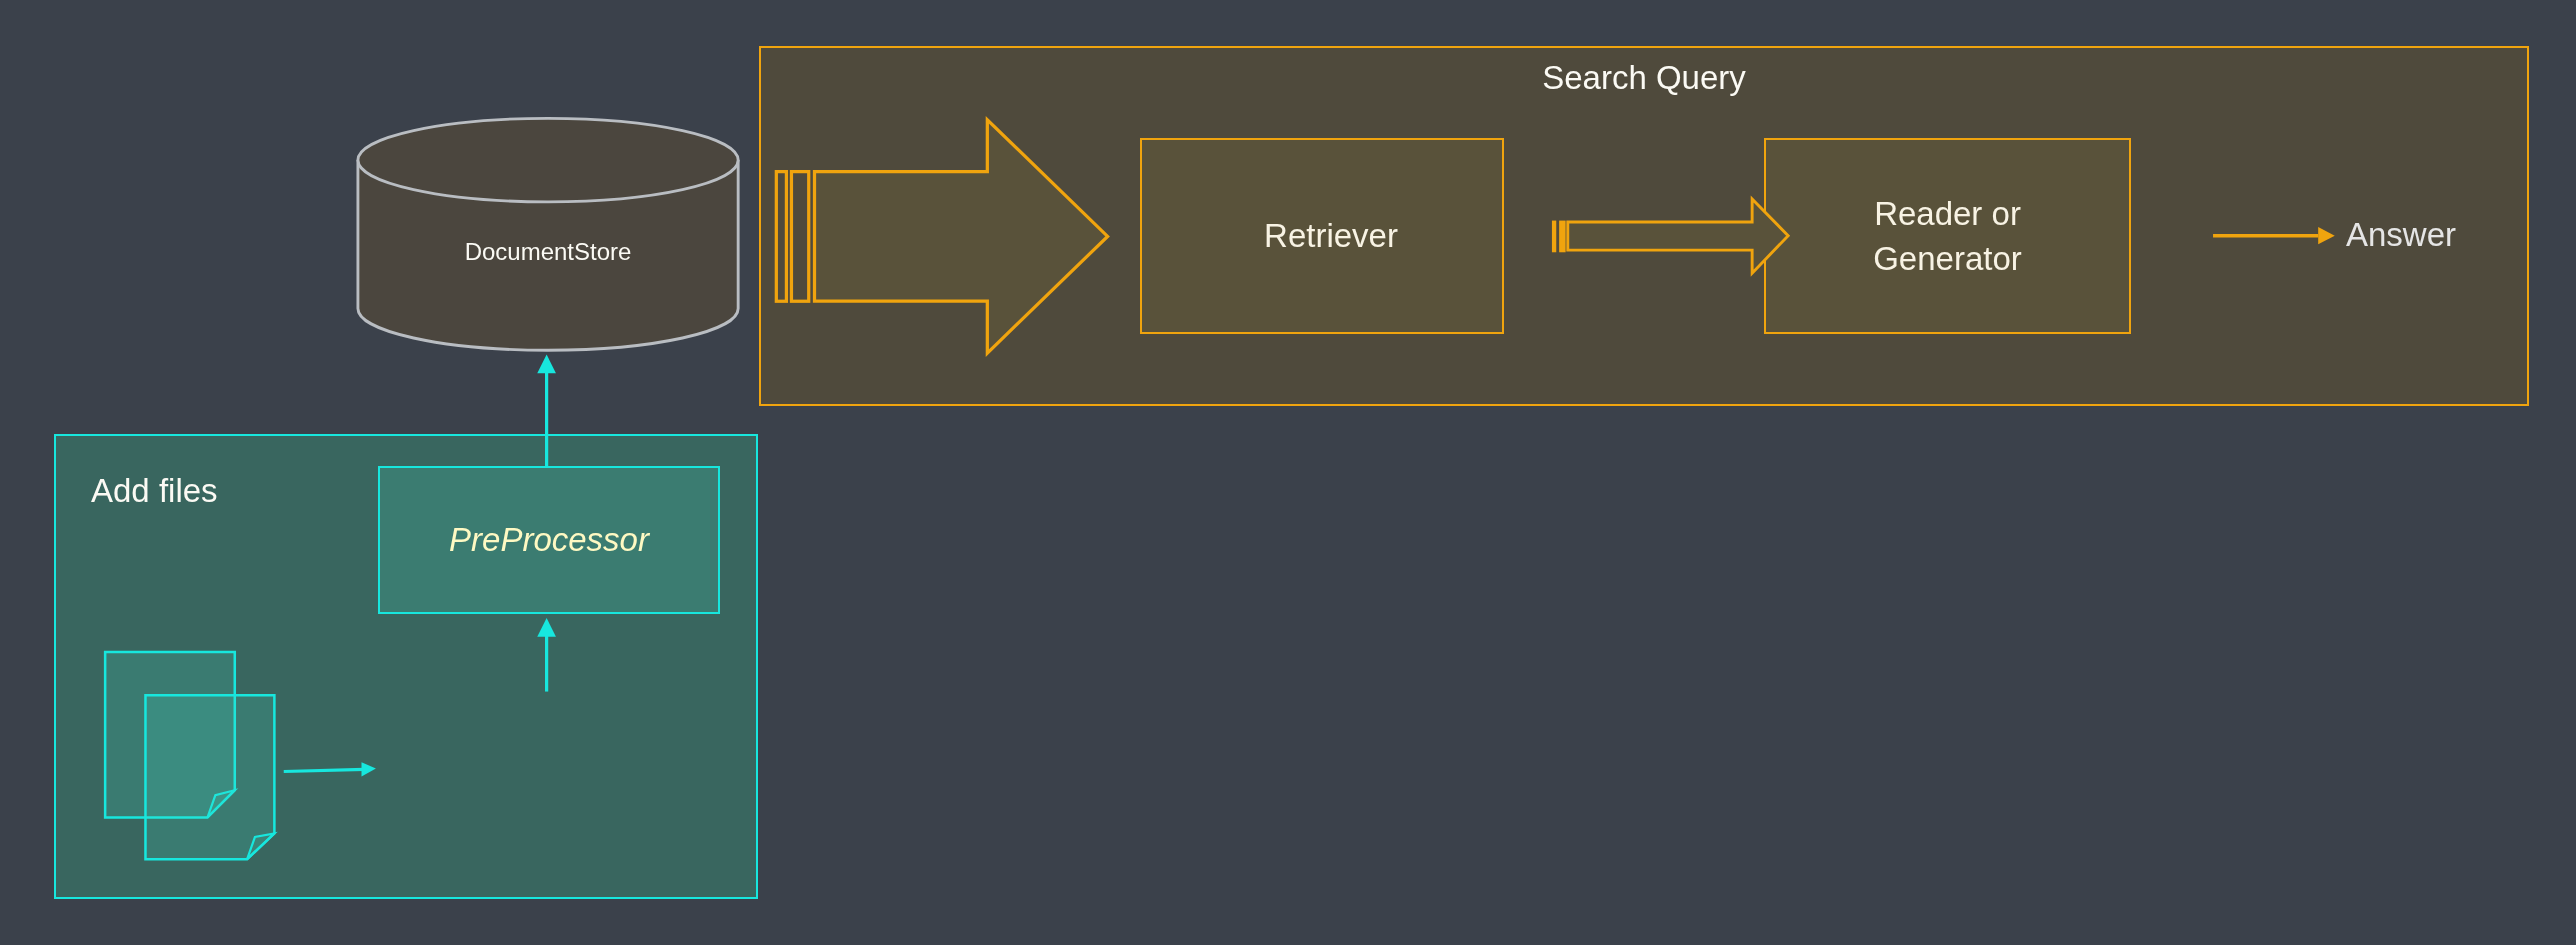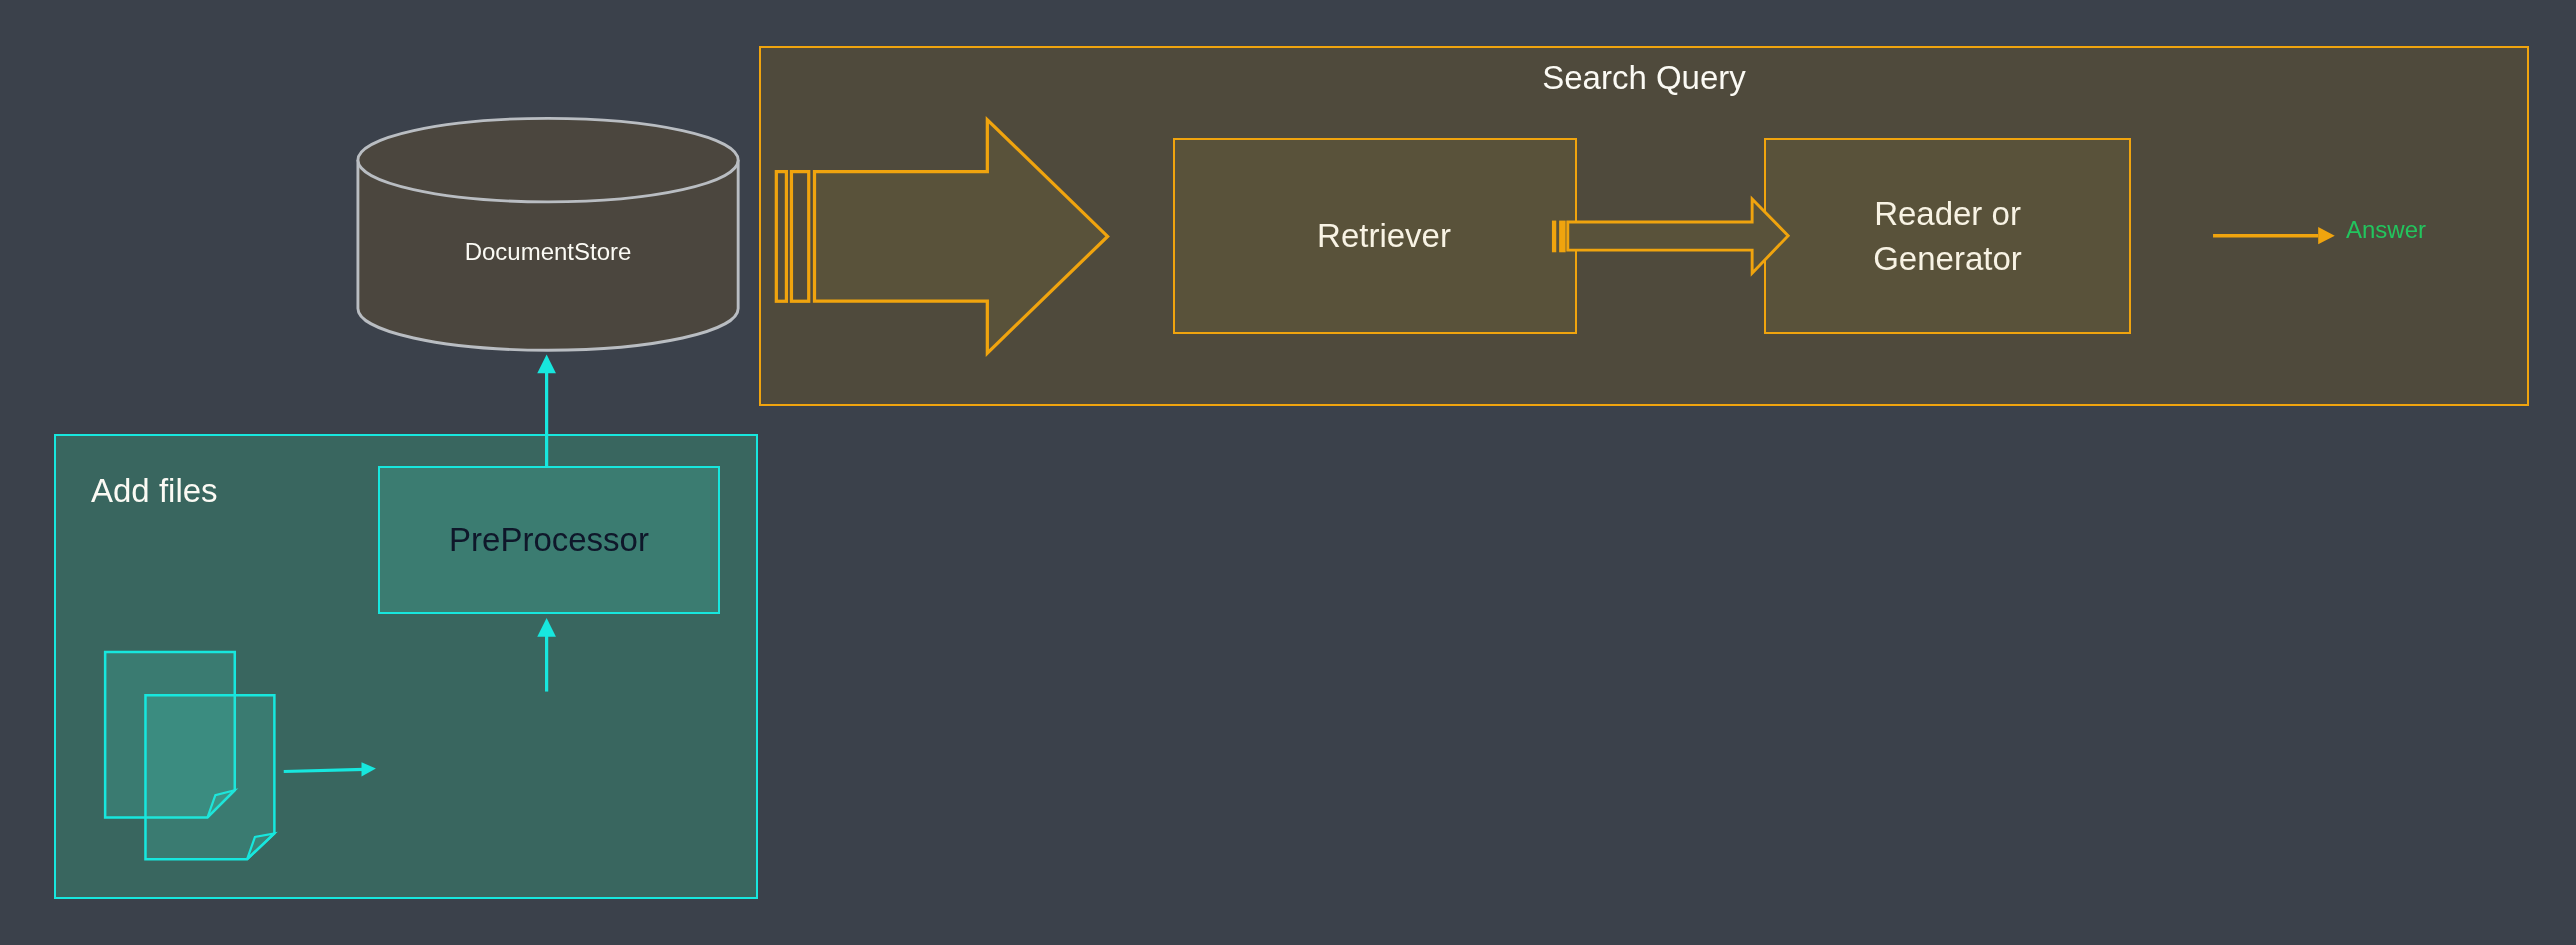--- a/index.html
+++ b/index.html
@@ -64,32 +64,33 @@
   }
   .node.orange {
     background: #59523a;
     border: 2.9px solid #f0a40e;
     color: #f8f3e4;
     font-size: 33px;
   }
   .node.teal {
     background: #3b7c71;
     border: 2.9px solid #17e7de;
-    color: #0f172a;
+    color: #fef9c3;
     font-size: 33px;
+    font-style: italic;
   }
-  .retriever { left: 1173px; top: 138px; width: 404px; height: 196px; padding-left: 18px; }
+  .retriever { left: 1140px; top: 138px; width: 364px; height: 196px; padding-left: 18px; }
   .reader    { left: 1764px; top: 138px; width: 367px; height: 196px; line-height: 45px; }
   .preproc   { left: 378px;  top: 466px; width: 342px; height: 148px; }
   .fileconv  { left: 378px;  top: 693px; width: 340px; height: 153px; }
   .answer-label {
     position: absolute;
     left: 2346px; top: 216px;
-    font-size: 24px;
-    color: #22c55e;
+    font-size: 33px;
+    color: #e5e5e5;
     z-index: 2;
     white-space: nowrap;
   }
   .docstore-label {
     position: absolute;
     left: 358px; top: 238px;
     width: 380px;
     text-align: center;
     font-size: 24px;
     color: #fbfaf4;

